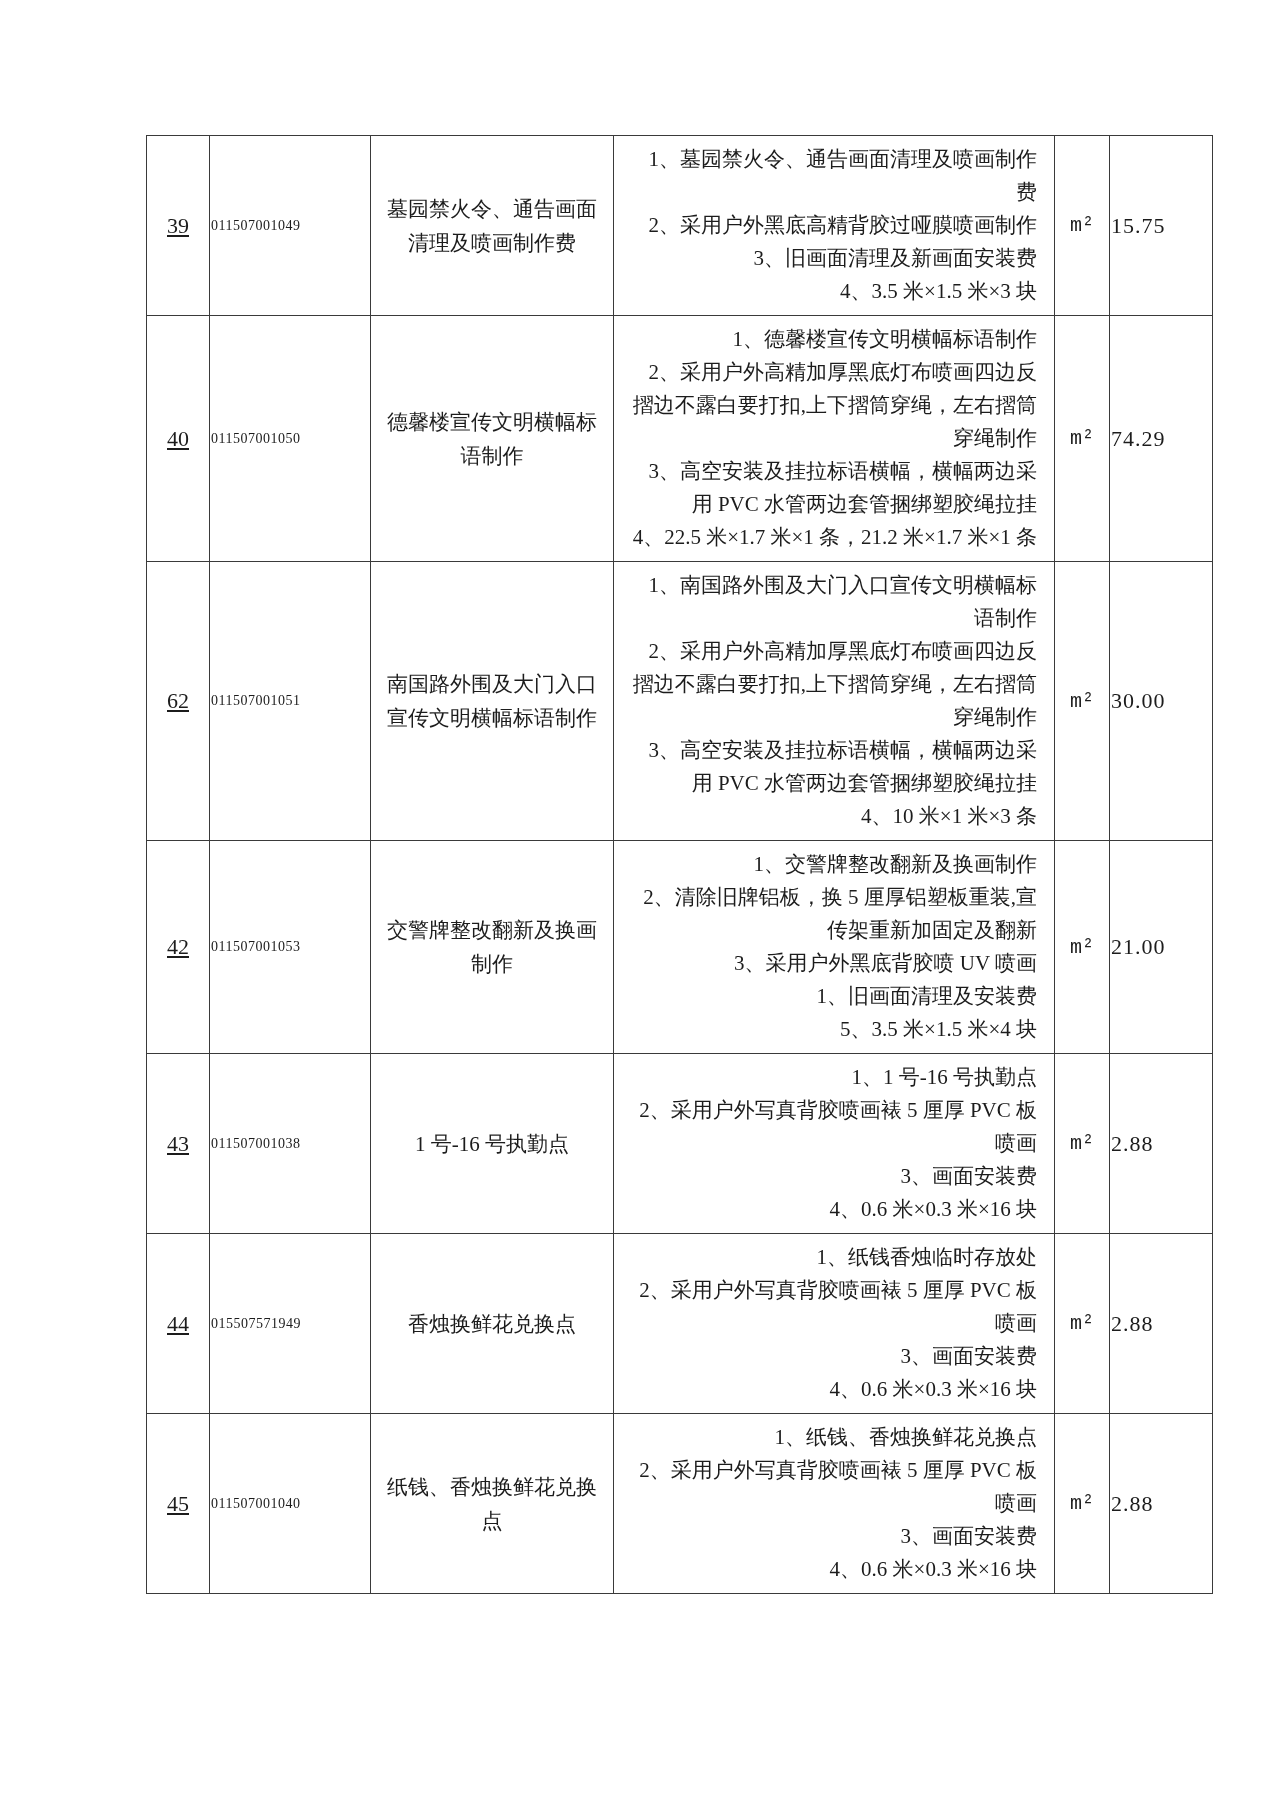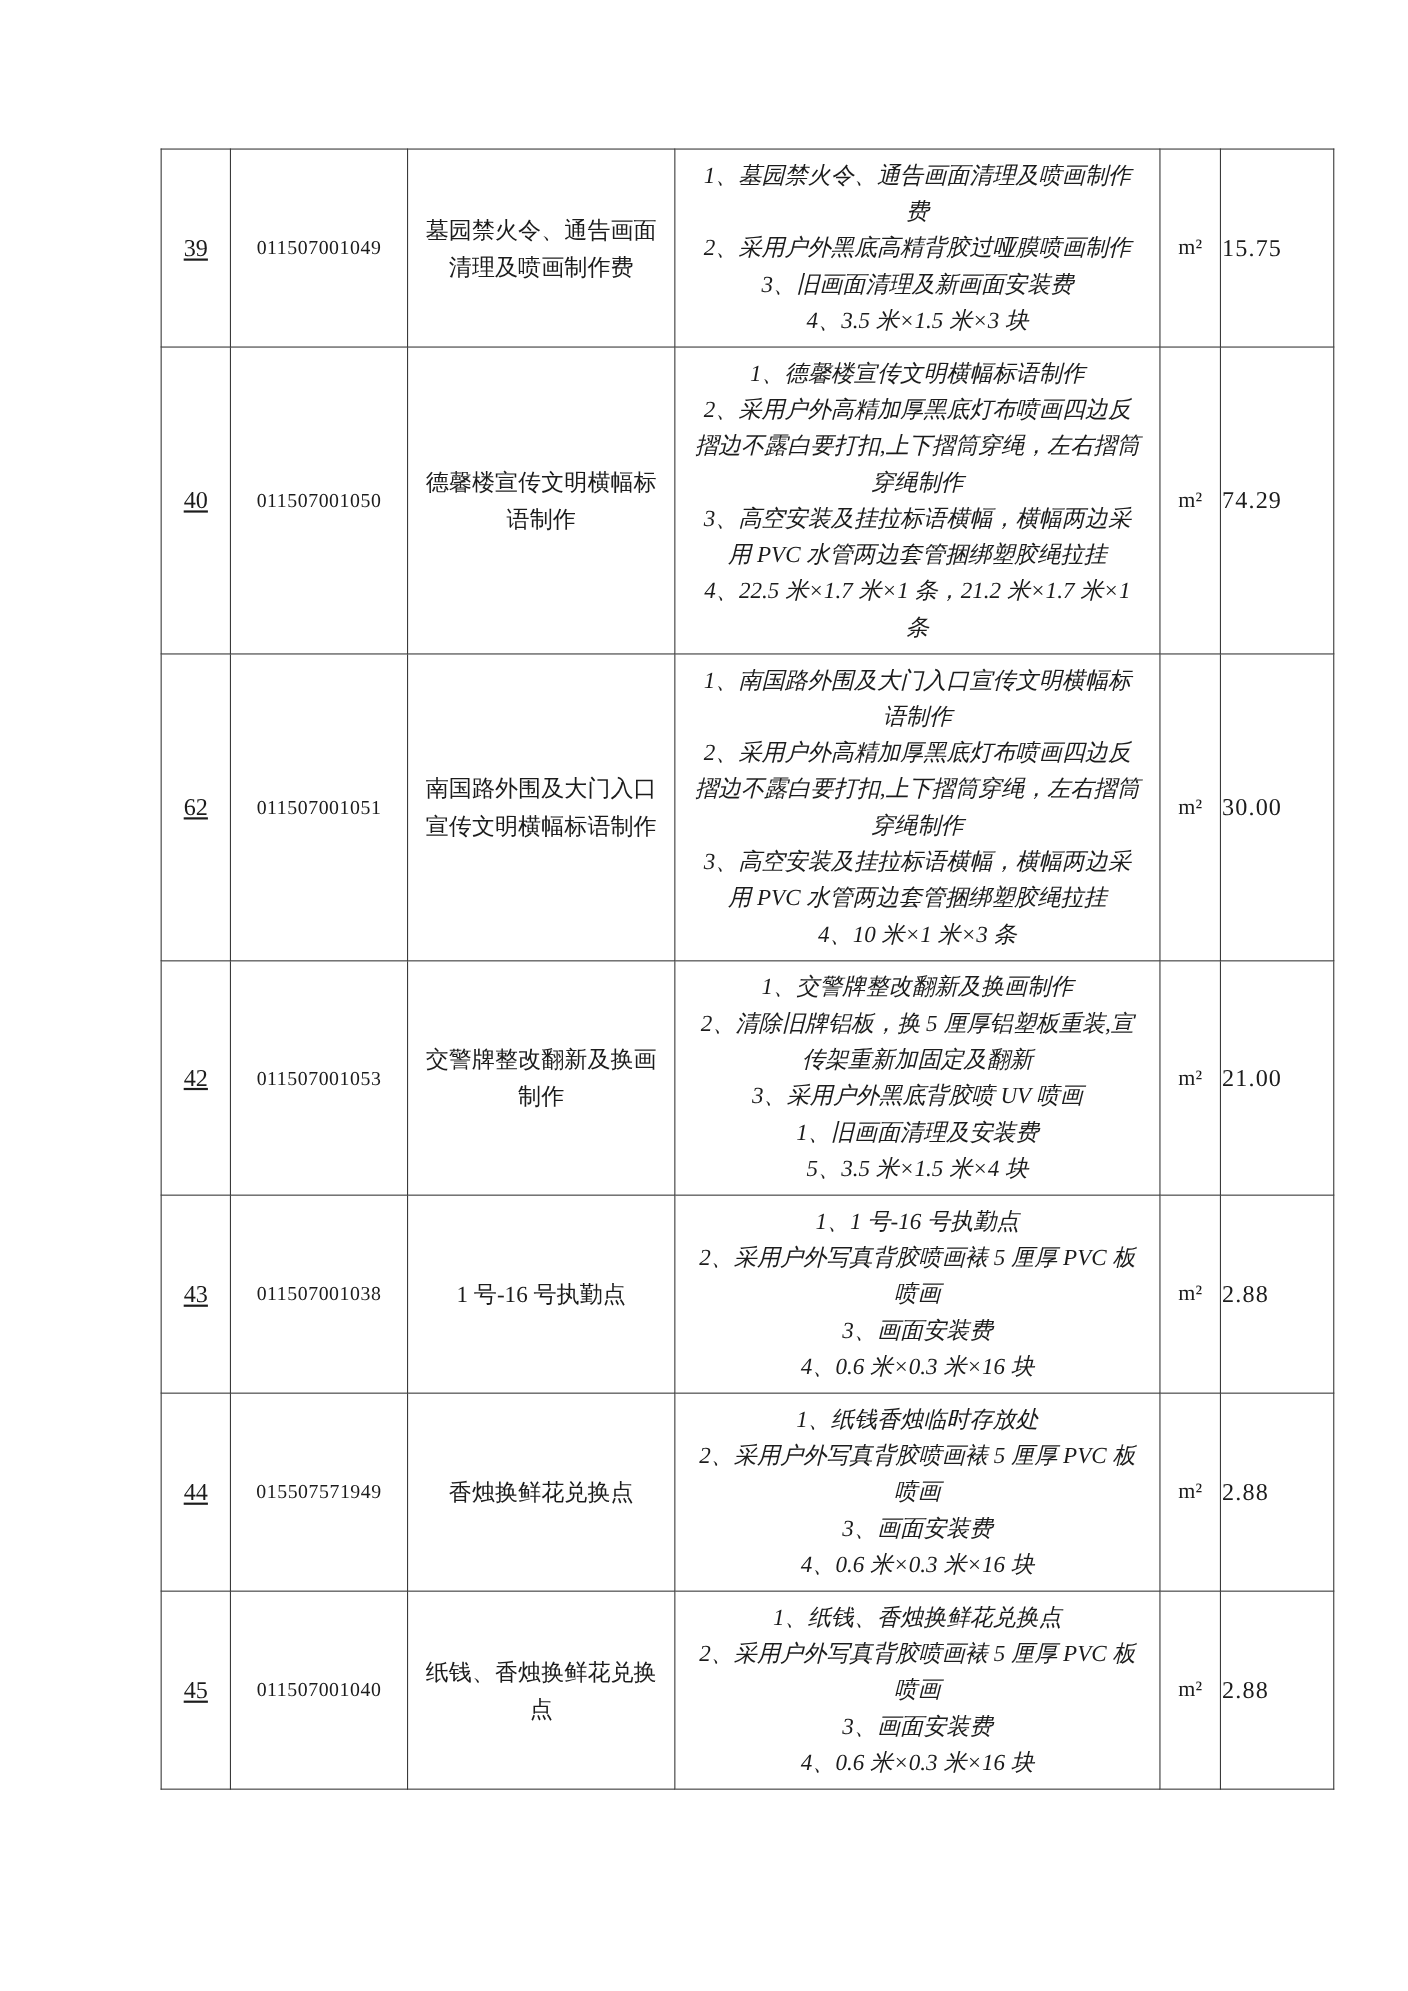--- a/index.html
+++ b/index.html
@@ -29,45 +29,45 @@
     vertical-align: middle;
     overflow: hidden;
   }
   td.cell-serial {
     text-align: center;
     font-size: 22px;
     width: 60px;
     text-decoration: underline;
   }
   td.cell-code {
-    text-align: center;
-    font-size: 18px;
+    text-align: left;
+    font-size: 14px;
     width: 158px;
     letter-spacing: 0.5px;
     white-space: nowrap;
   }
   td.cell-name {
     width: 216px;
     padding: 8px 13px;
     font-size: 21px;
     line-height: 34px;
     text-align: center;
   }
   td.cell-details {
     width: 406px;
     padding: 7px 17px;
     font-size: 21px;
     line-height: 33px;
-    text-align: center;
-    font-style: italic;
+    text-align: right;
   }
   td.cell-unit {
     width: 52px;
     text-align: center;
     font-size: 20px;
+    font-family: Liberation Mono, monospace;
   }
   td.cell-price {
     width: 100px;
     font-size: 22px;
     letter-spacing: 1px;
   }
   .detail-line {
     margin: 0;
     padding: 0;
   }

